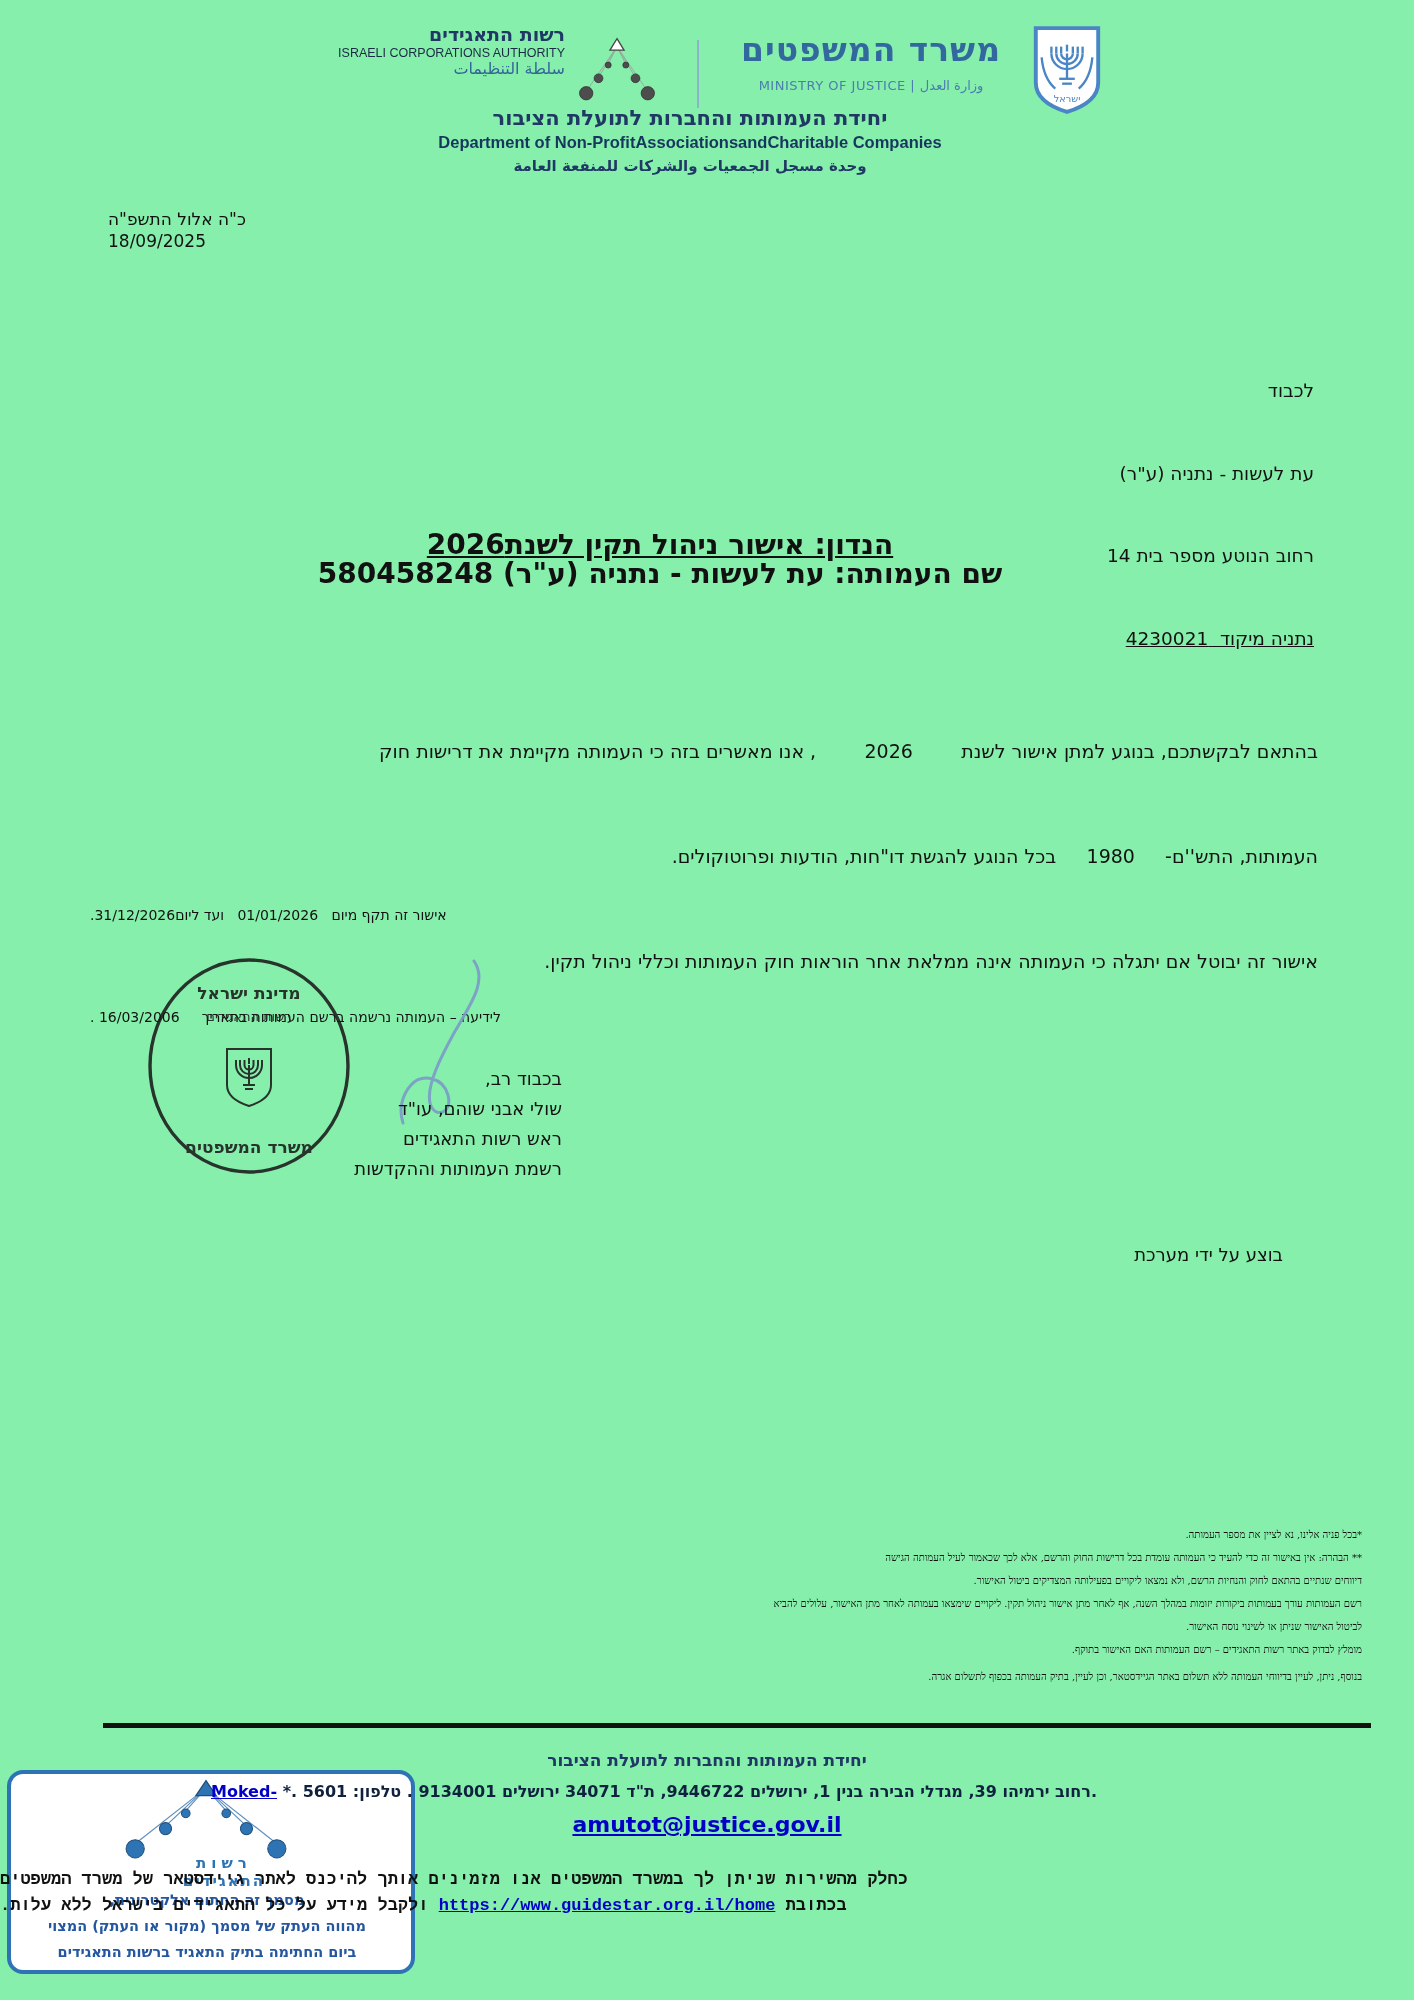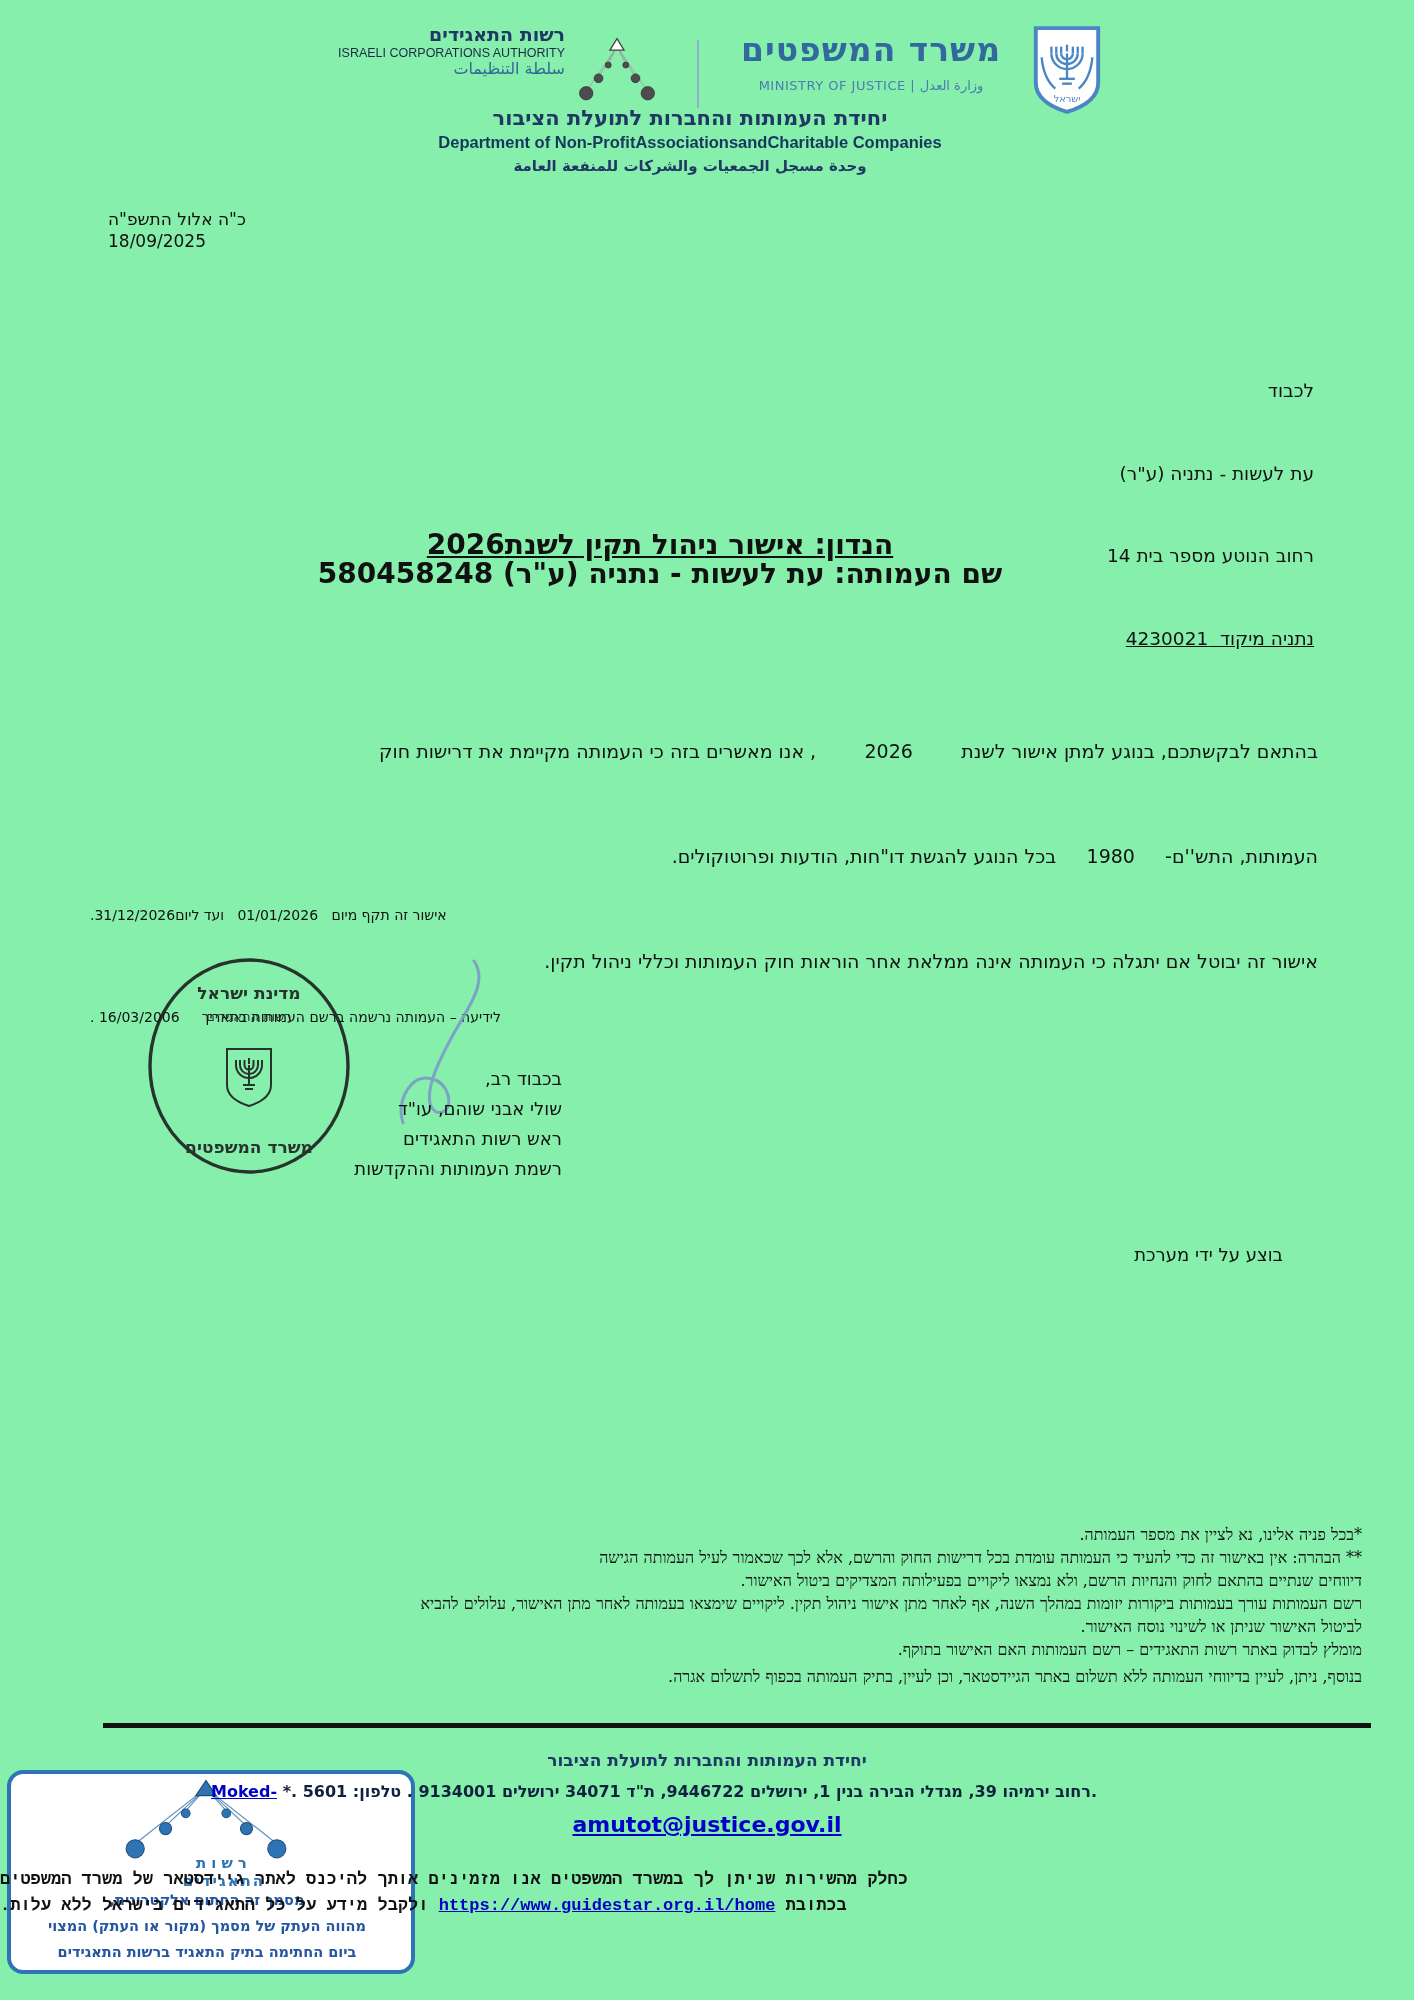--- a/index.html
+++ b/index.html
@@ -34,21 +34,21 @@
   .body-par{right:96px;left:90px;top:664px;text-align:right;font-size:19px;line-height:35px;white-space:pre-wrap;}
   .validity{right:124px;left:90px;top:840px;text-align:left;font-size:14px;line-height:30px;white-space:pre-wrap;}
   .validity div{margin-bottom:12px;}
   
   .round-stamp{left:143px;top:953px;}
   .sig-scribble{left:390px;top:953px;}
   .sig-block{right:852px;top:1064px;text-align:right;font-size:18px;line-height:30px;white-space:nowrap;}
   .system-note{right:131px;top:1244px;text-align:right;font-size:18px;}
   
   .footnotes{right:52px;left:100px;top:1523px;text-align:right;
-    font-family:"DejaVu Serif","Liberation Serif",serif;font-size:16px;line-height:23px;color:#111;}
+    font-family:"DejaVu Serif","Liberation Serif",serif;font-size:10px;line-height:23px;color:#111;}
   .footnotes .gap{margin-top:4px;}
   .rule{left:103px;top:1723px;width:1268px;height:5px;background:#111;}
   
   .footer-unit{left:0;top:1750px;width:1414px;text-align:center;font-size:17px;font-weight:bold;color:#1f3864;z-index:3;}
   .footer-address{left:0;top:1782px;width:1308px;text-align:center;font-size:16px;font-weight:bold;color:#10213f;z-index:3;}
   .footer-address .moked{color:#0000c8;text-decoration:underline;cursor:pointer;}
   .footer-email{left:0;top:1812px;width:1414px;text-align:center;z-index:3;}
   .footer-email a{font-size:22px;font-weight:bold;color:#0000c8;text-decoration:underline;cursor:pointer;}
   .guidestar{left:0;top:1867px;width:1340px;text-align:left;font-size:17px;font-weight:bold;line-height:26px;z-index:3;font-family:Liberation Mono, monospace;}
   .guidestar a{color:#0000c8;text-decoration:underline;cursor:pointer;}

